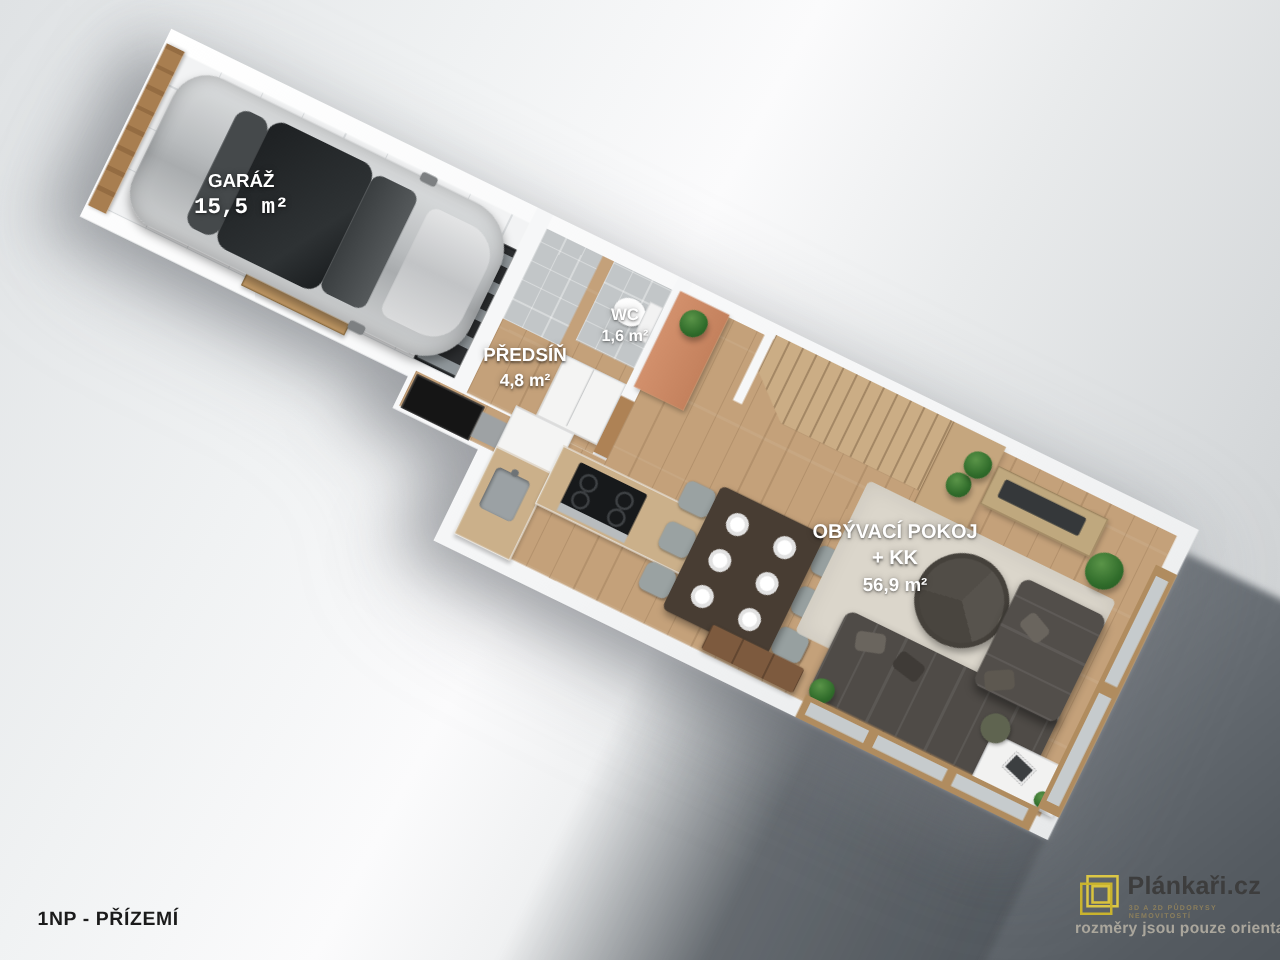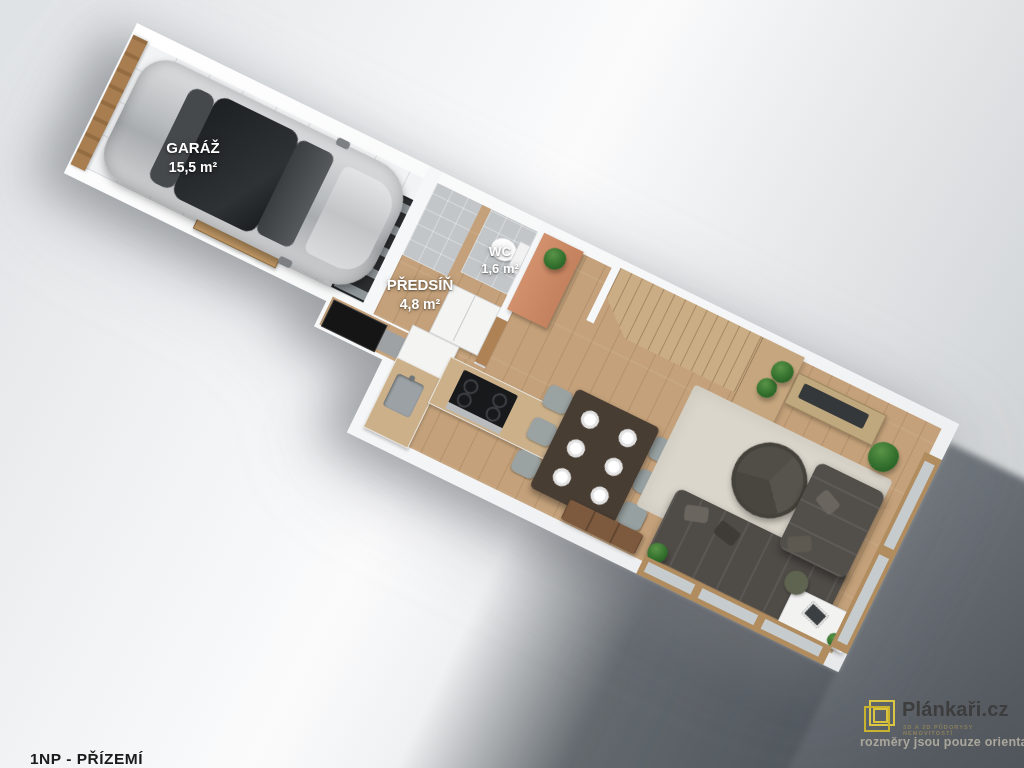--- a/index.html
+++ b/index.html
@@ -31,21 +31,21 @@
   .graytile{background-color:#c2c6c8;background-image:
     repeating-linear-gradient(90deg,rgba(255,255,255,.35) 0 1px,transparent 1px 17px),
     repeating-linear-gradient(0deg,rgba(255,255,255,.35) 0 1px,transparent 1px 17px);}
   .whiteblock{background:#f4f4f3;border:1px solid #d7d9da;box-shadow:1px 2px 3px rgba(0,0,0,.18);}
   .plant{background:radial-gradient(circle at 35% 35%,#5a9448,#2f6b2a 62%,#245221);
     border-radius:52% 46% 55% 50%;box-shadow:2px 3px 4px rgba(0,0,0,.28);}
   
   .roomlabel{position:absolute;transform:translate(-50%,-50%);text-align:center;color:#fff;
     font-weight:bold;text-shadow:0 1px 2px rgba(0,0,0,.5),0 0 6px rgba(0,0,0,.28);line-height:1.3;white-space:nowrap;}
   .roomlabel .area{font-weight:bold;}
-  .footer-label{position:absolute;left:30px;top:750px;font-size:15.5px;font-weight:bold;
+  .footer-label{position:absolute;left:30px;top:727px;font-size:15.5px;font-weight:bold;
     color:#1b1b1b;letter-spacing:.5px;}
   
   .brand{position:absolute;left:860px;top:698px;width:160px;}
   .brand-title{position:absolute;left:42px;top:0;font-size:20px;font-weight:bold;color:#3d3d3d;letter-spacing:.2px;}
   .brand-tag{position:absolute;left:43px;top:26px;font-size:5.6px;font-weight:bold;letter-spacing:1.05px;color:#8c7f5c;}
   .brand-disc{position:absolute;left:0px;top:37px;width:160px;text-align:center;font-size:12.5px;
     font-weight:bold;color:#aaa69c;letter-spacing:.2px;white-space:nowrap;}
   .sq{position:absolute;border-style:solid;background:transparent;}
 </style>
 </head>
@@ -157,29 +157,34 @@
       <div style="left:136px;top:4px;width:64px;height:11px;background:#c6cbcd;"></div>
     </div>
     <div style="left:896px;top:40px;width:19px;height:216px;background:#b08c5f;">
       <div style="left:4px;top:8px;width:11px;height:94px;background:#c6cbcd;"></div>
       <div style="left:4px;top:112px;width:11px;height:96px;background:#c6cbcd;"></div>
     </div>
   </div>
 
   <div class="roomlabel" style="left:193px;top:157px;font-size:15px;">
     <div>GARÁŽ</div>
-    <div class="area" style="font-size:14px;">15,5 m²</div>
+    <div class="area" style="font-size:18px;font-family:Liberation Mono, monospace;">15,5 m²</div>
   </div>
   <div class="roomlabel" style="left:420px;top:294px;font-size:15px;">
     <div>PŘEDSÍŇ</div>
     <div class="area" style="font-size:14px;text-align:center;">4,8 m²</div>
   </div>
   <div class="roomlabel" style="left:500px;top:260px;font-size:13.5px;">
     <div>WC</div>
     <div class="area" style="font-size:13px;">1,6 m²</div>
+  </div>
+  <div class="roomlabel" style="left:716px;top:447px;font-size:16px;">
+    <div>OBÝVACÍ POKOJ</div>
+    <div>+ KK</div>
+    <div class="area" style="font-size:15px;">56,9 m²</div>
   </div>
 
   <div class="footer-label">1NP - PŘÍZEMÍ</div>
 
   <div class="brand">
     <div style="position:absolute;left:4px;top:2px;width:36px;height:34px;">
       <div class="sq" style="left:5px;top:0;width:22px;height:22px;border-width:2.5px;border-color:#dcc745;"></div>
       <div class="sq" style="left:0;top:6px;width:22px;height:22px;border-width:2.5px;border-color:#c9b32e;"></div>
       <div class="sq" style="left:9px;top:8px;width:11px;height:11px;border-width:2px;border-color:#d9c33e;"></div>
     </div>

